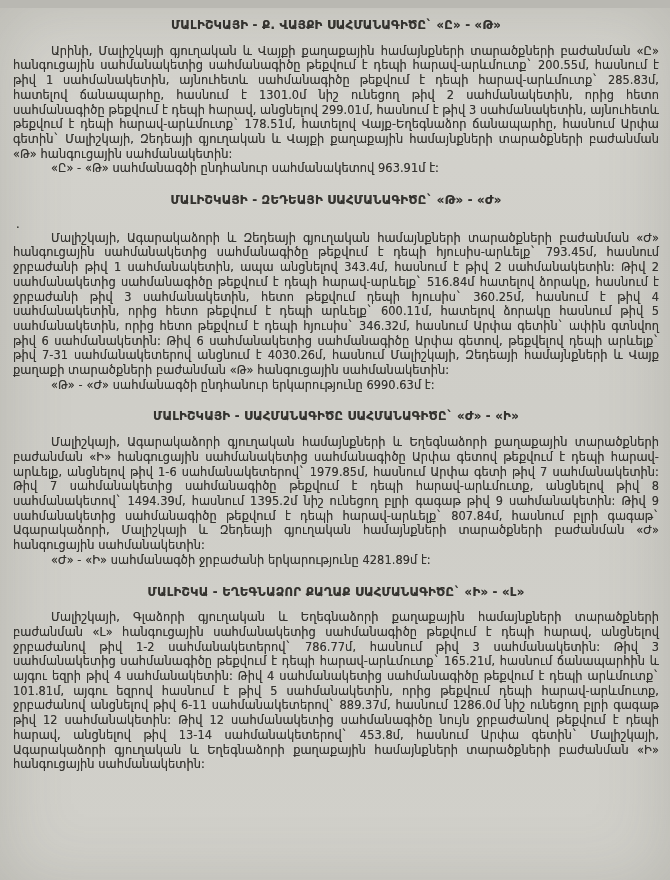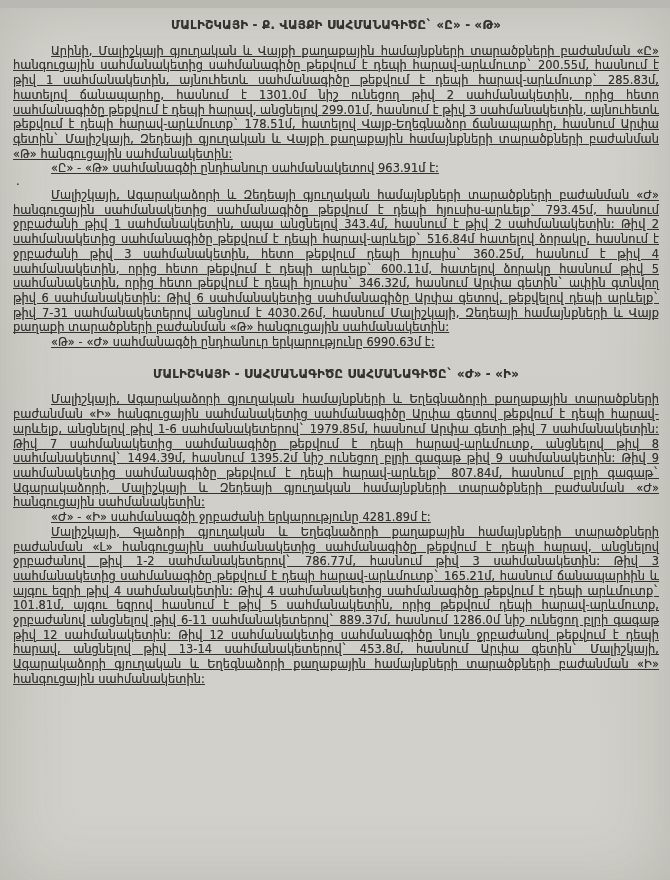--- a/index.html
+++ b/index.html
@@ -32,49 +32,50 @@
     margin: 17px 0 11px 0;
     letter-spacing: 0.2px;
   }
   .section-title.first {
     margin-top: 2px;
   }
   .para,
   .total-line {
     margin: 0;
     text-indent: 38px;
-    text-decoration: underline;
   }
   .stray-mark {
     height: 12px;
     line-height: 10px;
     text-indent: 3px;
     text-align: left;
   }
 </style>
 </head>
 <body>
 
 <div class="scan">
 
   <section>
     <h2 class="section-title first">ՄԱԼԻՇԿԱՅԻ - Ք. ՎԱՅՔԻ ՍԱՀՄԱՆԱԳԻԾԸ` «Ը» - «Թ»</h2>
     <p class="para">Արինի, Մալիշկայի գյուղական և Վայքի քաղաքային համայնքների տարածքների բաժանման «Ը» հանգուցային սահմանակետից սահմանագիծը թեքվում է դեպի հարավ-արևմուտք` 200.55մ, հասնում է թիվ 1 սահմանակետին, այնուհետև սահմանագիծը թեքվում է դեպի հարավ-արևմուտք` 285.83մ, հատելով ճանապարհը, հասնում է 1301.0մ նիշ ունեցող թիվ 2 սահմանակետին, որից հետո սահմանագիծը թեքվում է դեպի հարավ, անցնելով 299.01մ, հասնում է թիվ 3 սահմանակետին, այնուհետև թեքվում է դեպի հարավ-արևմուտք` 178.51մ, հատելով Վայք-Եղեգնաձոր ճանապարհը, հասնում Արփա գետին` Մալիշկայի, Զեդեայի գյուղական և Վայքի քաղաքային համայնքների տարածքների բաժանման «Թ» հանգուցային սահմանակետին:</p>
     <p class="total-line">«Ը» - «Թ» սահմանագծի ընդհանուր սահմանակետով 963.91մ է:</p>
   </section>
 
   <section>
+    <h2 class="section-title">ՄԱԼԻՇԿԱՅԻ - ԶԵԴԵԱՅԻ ՍԱՀՄԱՆԱԳԻԾԸ` «Թ» - «Ժ»</h2>
     <div class="stray-mark">.</div>
     <p class="para">Մալիշկայի, Ագարակաձորի և Զեդեայի գյուղական համայնքների տարածքների բաժանման «Ժ» հանգուցային սահմանակետից սահմանագիծը թեքվում է դեպի հյուսիս-արևելք` 793.45մ, հասնում ջրբաժանի թիվ 1 սահմանակետին, ապա անցնելով 343.4մ, հասնում է թիվ 2 սահմանակետին: Թիվ 2 սահմանակետից սահմանագիծը թեքվում է դեպի հարավ-արևելք` 516.84մ հատելով ձորակը, հասնում է ջրբաժանի թիվ 3 սահմանակետին, հետո թեքվում դեպի հյուսիս` 360.25մ, հասնում է թիվ 4 սահմանակետին, որից հետո թեքվում է դեպի արևելք` 600.11մ, հատելով ձորակը հասնում թիվ 5 սահմանակետին, որից հետո թեքվում է դեպի հյուսիս` 346.32մ, հասնում Արփա գետին` ափին գտնվող թիվ 6 սահմանակետին: Թիվ 6 սահմանակետից սահմանագիծը Արփա գետով, թեքվելով դեպի արևելք` թիվ 7-31 սահմանակետերով անցնում է 4030.26մ, հասնում Մալիշկայի, Զեդեայի համայնքների և Վայք քաղաքի տարածքների բաժանման «Թ» հանգուցային սահմանակետին:</p>
     <p class="total-line">«Թ» - «Ժ» սահմանագծի ընդհանուր երկարությունը 6990.63մ է:</p>
   </section>
 
   <section>
     <h2 class="section-title">ՄԱԼԻՇԿԱՅԻ - ՍԱՀՄԱՆԱԳԻԾԸ ՍԱՀՄԱՆԱԳԻԾԸ` «Ժ» - «Ի»</h2>
     <p class="para">Մալիշկայի, Ագարակաձորի գյուղական համայնքների և Եղեգնաձորի քաղաքային տարածքների բաժանման «Ի» հանգուցային սահմանակետից սահմանագիծը Արփա գետով թեքվում է դեպի հարավ-արևելք, անցնելով թիվ 1-6 սահմանակետերով` 1979.85մ, հասնում Արփա գետի թիվ 7 սահմանակետին: Թիվ 7 սահմանակետից սահմանագիծը թեքվում է դեպի հարավ-արևմուտք, անցնելով թիվ 8 սահմանակետով` 1494.39մ, հասնում 1395.2մ նիշ ունեցող բլրի գագաթ թիվ 9 սահմանակետին: Թիվ 9 սահմանակետից սահմանագիծը թեքվում է դեպի հարավ-արևելք` 807.84մ, հասնում բլրի գագաթ` Ագարակաձորի, Մալիշկայի և Զեդեայի գյուղական համայնքների տարածքների բաժանման «Ժ» հանգուցային սահմանակետին:</p>
     <p class="total-line">«Ժ» - «Ի» սահմանագծի ջրբաժանի երկարությունը 4281.89մ է:</p>
   </section>
 
   <section>
+    <h2 class="section-title">ՄԱԼԻՇԿԱ - ԵՂԵԳՆԱՁՈՐ ՔԱՂԱՔ ՍԱՀՄԱՆԱԳԻԾԸ` «Ի» - «Լ»</h2>
     <p class="para">Մալիշկայի, Գլաձորի գյուղական և Եղեգնաձորի քաղաքային համայնքների տարածքների բաժանման «Լ» հանգուցային սահմանակետից սահմանագիծը թեքվում է դեպի հարավ, անցնելով ջրբաժանով թիվ 1-2 սահմանակետերով` 786.77մ, հասնում թիվ 3 սահմանակետին: Թիվ 3 սահմանակետից սահմանագիծը թեքվում է դեպի հարավ-արևմուտք` 165.21մ, հասնում ճանապարհին և այգու եզրի թիվ 4 սահմանակետին: Թիվ 4 սահմանակետից սահմանագիծը թեքվում է դեպի արևմուտք` 101.81մ, այգու եզրով հասնում է թիվ 5 սահմանակետին, որից թեքվում դեպի հարավ-արևմուտք, ջրբաժանով անցնելով թիվ 6-11 սահմանակետերով` 889.37մ, հասնում 1286.0մ նիշ ունեցող բլրի գագաթ թիվ 12 սահմանակետին: Թիվ 12 սահմանակետից սահմանագիծը նույն ջրբաժանով թեքվում է դեպի հարավ, անցնելով թիվ 13-14 սահմանակետերով` 453.8մ, հասնում Արփա գետին` Մալիշկայի, Ագարակաձորի գյուղական և Եղեգնաձորի քաղաքային համայնքների տարածքների բաժանման «Ի» հանգուցային սահմանակետին:</p>
   </section>
 
 </div>
 
 </body></html>

